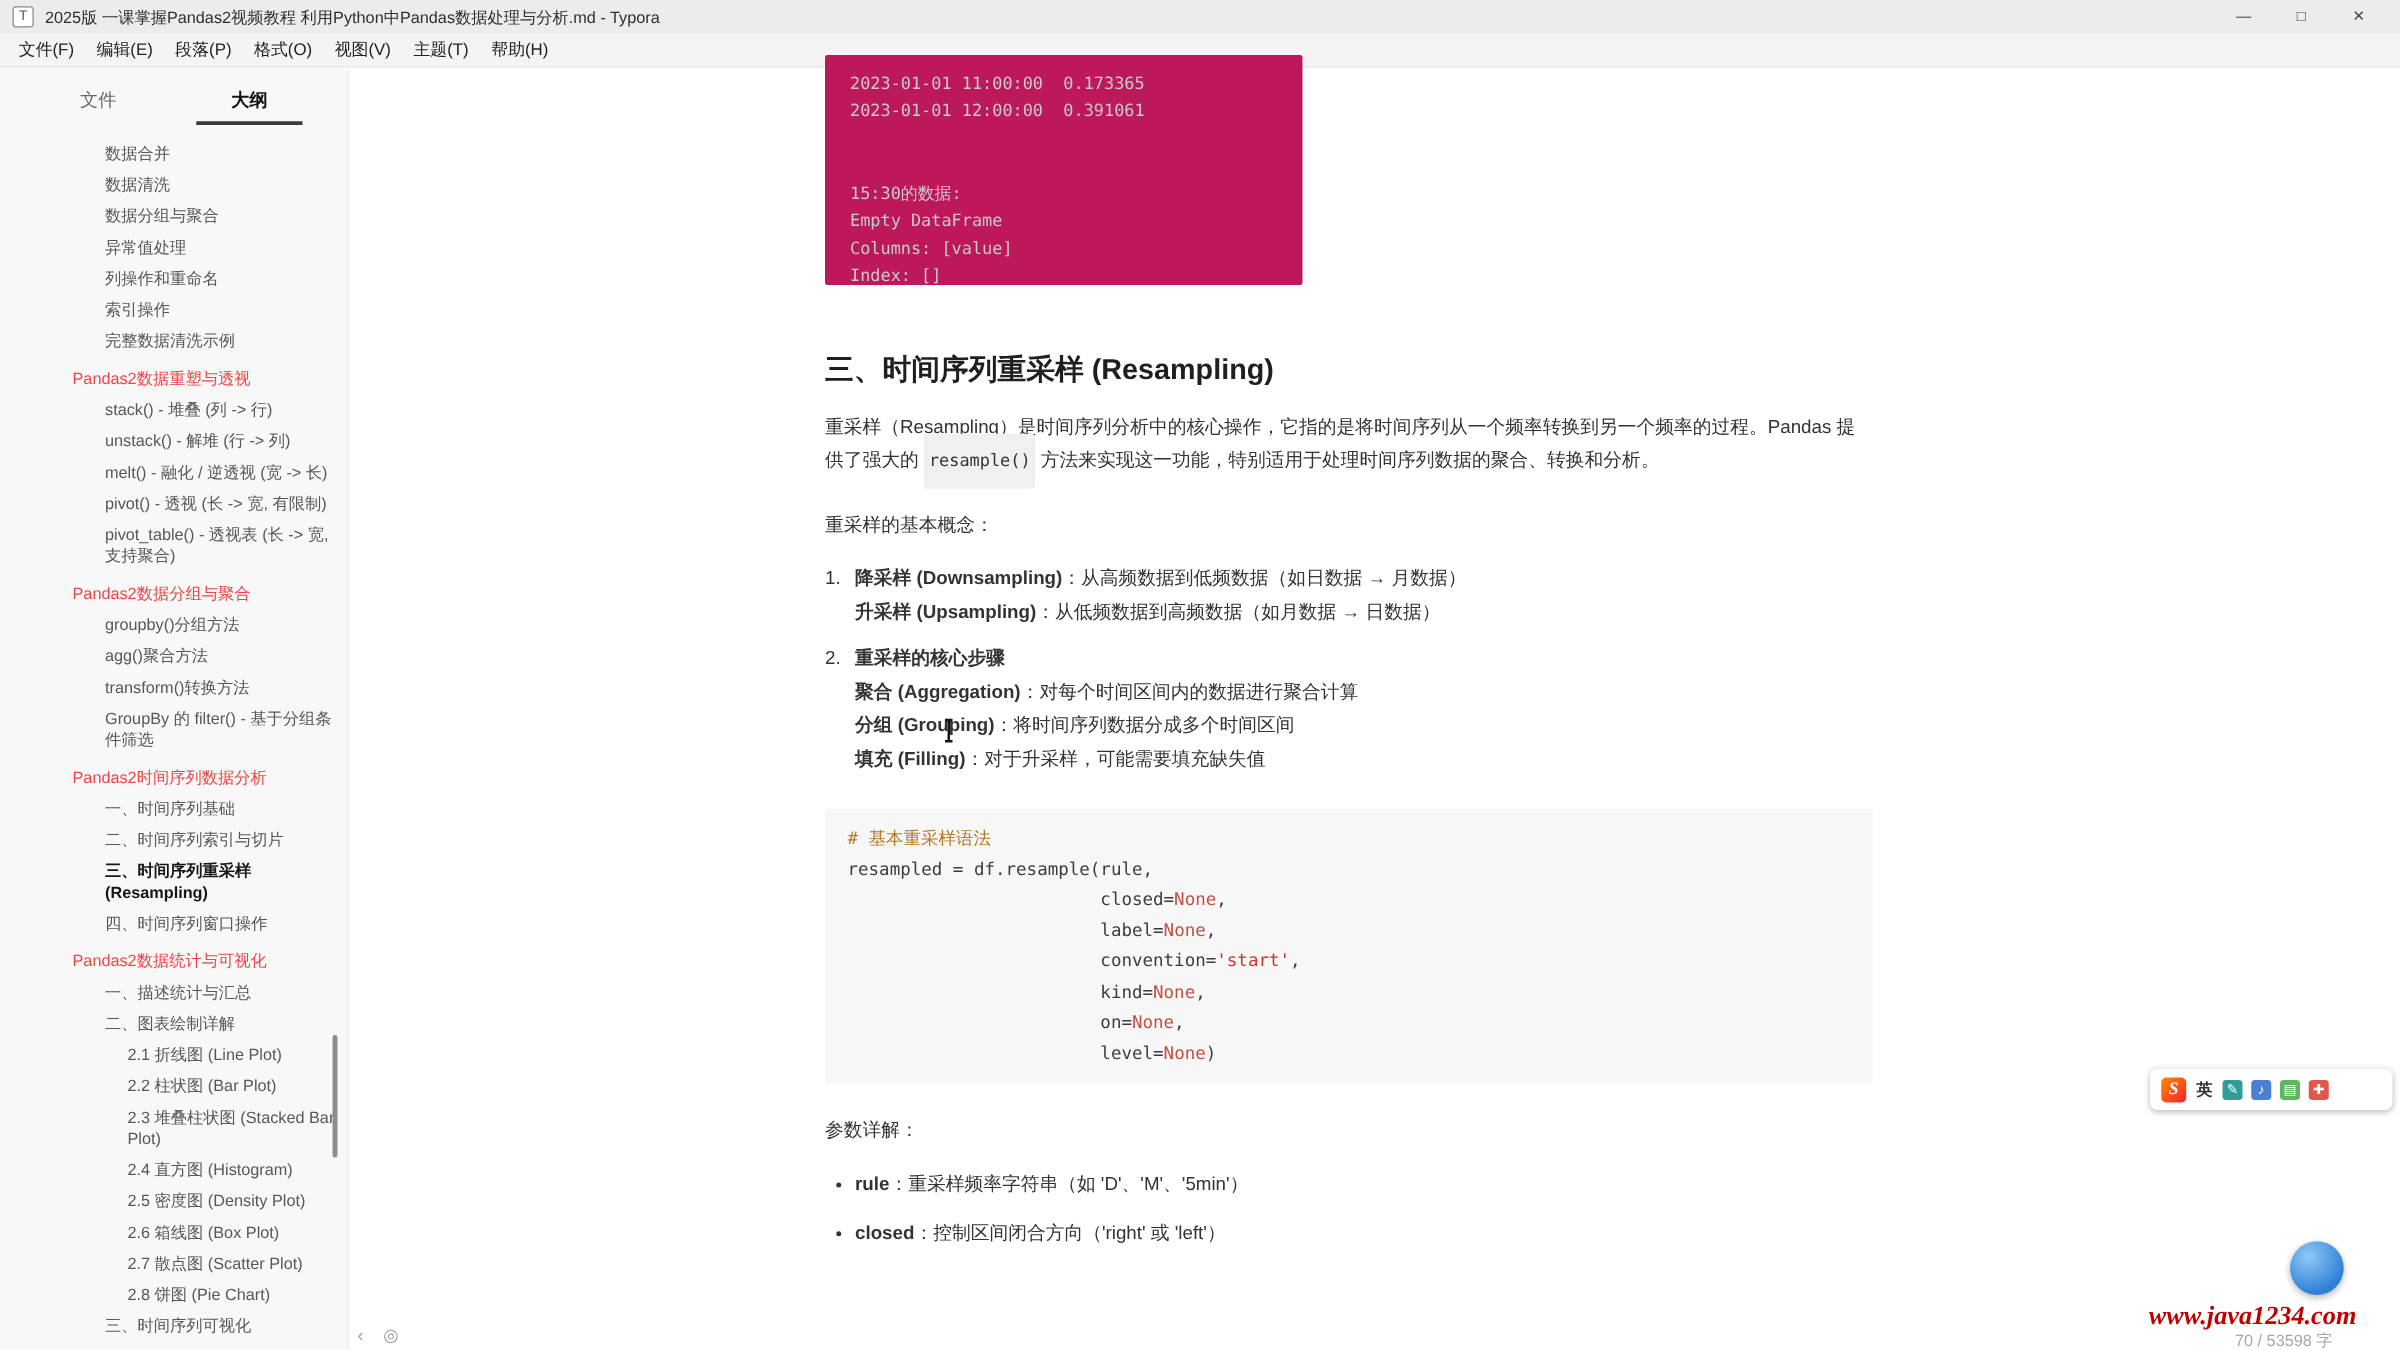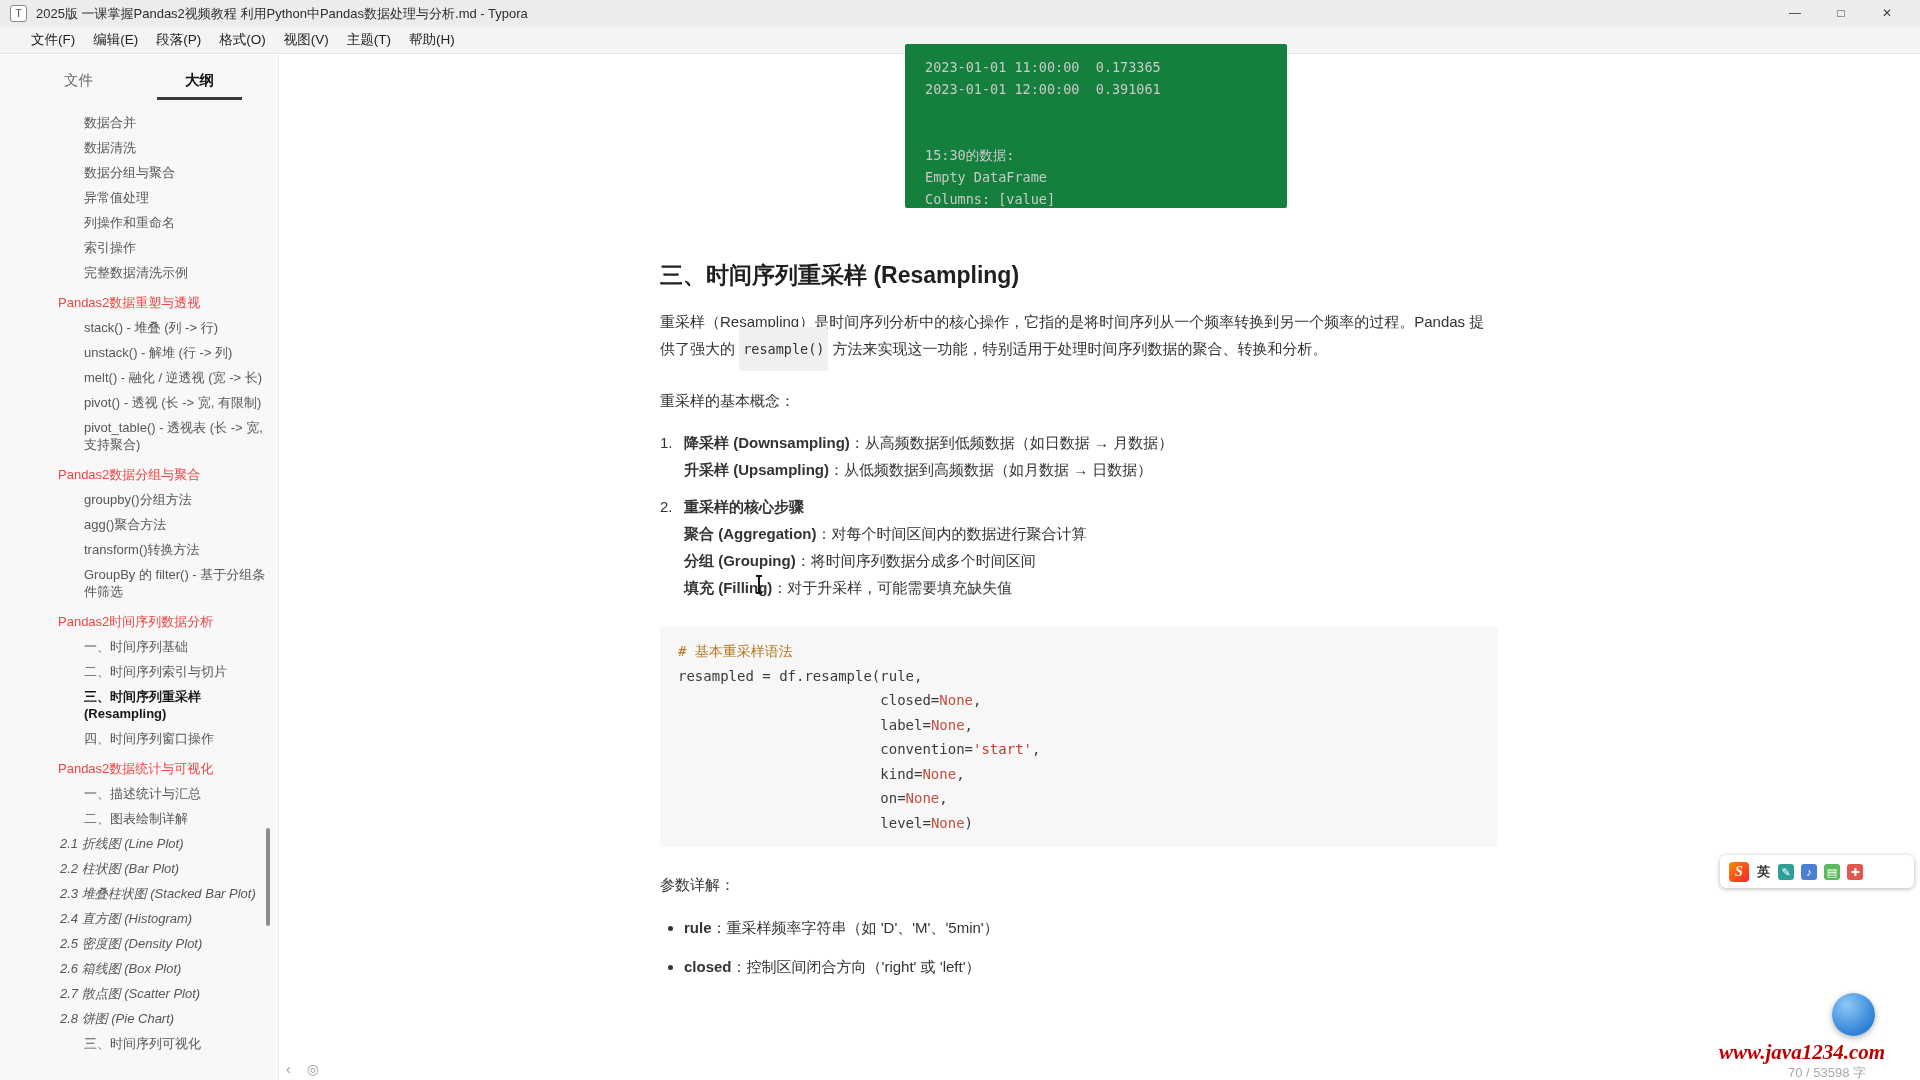--- a/index.html
+++ b/index.html
@@ -8,38 +8,38 @@
   
   .titlebar{position:absolute;top:0;left:0;right:0;height:27px;background:#ececec;
             display:flex;align-items:center;padding:0 10px;font-size:13px;color:#333;box-sizing:border-box;}
   .app-logo{width:15px;height:15px;border:1px solid #8a8a8a;color:#555;font-size:11px;line-height:15px;
             text-align:center;border-radius:3px;margin-right:9px;flex:none;background:#fff;}
   .title-text{white-space:nowrap;overflow:hidden;color:#2e2e2e;}
   .win-controls{margin-left:auto;display:flex;}
   .win-btn{width:46px;height:27px;text-align:center;line-height:27px;font-size:12px;color:#444;}
   
   .menubar{position:absolute;top:27px;left:0;right:0;height:27px;background:#f4f4f4;border-bottom:1px solid #e6e6e6;
-           display:flex;align-items:center;padding-left:22px;font-size:13.5px;color:#222;box-sizing:border-box;}
+           display:flex;align-items:center;padding-left:6px;font-size:13.5px;color:#222;box-sizing:border-box;}
   .menu-item{padding:0 9px;}
   
   .sidebar{position:absolute;top:55px;left:0;width:279px;bottom:0;background:#f8f8f8;border-right:1px solid #ededed;box-sizing:border-box;}
   .side-tabs{display:flex;justify-content:center;gap:36px;padding:16px 0 0;font-size:14.5px;color:#666;}
   .side-tab{position:relative;padding:0 28px 10px;cursor:default;}
   .side-tab.active{color:#111;font-weight:bold;}
   .side-tab.active::after{content:"";position:absolute;left:0;right:0;bottom:0;height:3px;background:#3a3a3a;}
   .outline{padding-top:10px;font-size:13px;color:#575757;overflow:hidden;height:calc(100% - 60px);}
   .o-item{padding:4px 10px 4px 30px;line-height:17px;}
   .o-item.l2{padding-left:84px;}
-  .o-item.l3{padding-left:60px;font-style:italic;}
+  .o-item.l3{padding-left:102px;}
   .o-item.l1{margin-top:5px;color:#ef4444;margin-left:28px;}
   .o-item.active{font-weight:bold;color:#161616;}
   .side-scroll{position:absolute;left:266px;top:773px;width:4px;height:98px;background:#8d8d8d;border-radius:2px;}
   
   .doc{position:absolute;left:660px;top:44px;width:838px;font-size:15px;line-height:27px;color:#333;}
-  .console{margin-left:245px;width:382px;height:164px;background:#15803d;border-radius:2px;
+  .console{width:382px;height:184px;background:#be185d;border-radius:2px;
            padding:12px 20px;box-sizing:border-box;font-family:"DejaVu Sans Mono","Liberation Mono",monospace;
            font-size:13.5px;line-height:22px;color:#c9c9c9;white-space:pre;overflow:hidden;}
   .doc-heading{margin:52px 0 0;font-size:23px;line-height:30px;color:#1f1f1f;font-weight:bold;}
   .p{margin-top:18px;}
   .p-label{margin-top:24px;}
   .inline-code{font-family:"DejaVu Sans Mono","Liberation Mono",monospace;background:#f0f0f0;border-radius:3px;
                padding:14px 4px;font-size:13.5px;color:#333;}
   .concepts{margin-top:12px;}
   .concept{display:flex;margin-top:10px;}
   .concept .num{width:24px;flex:none;text-align:left;}

